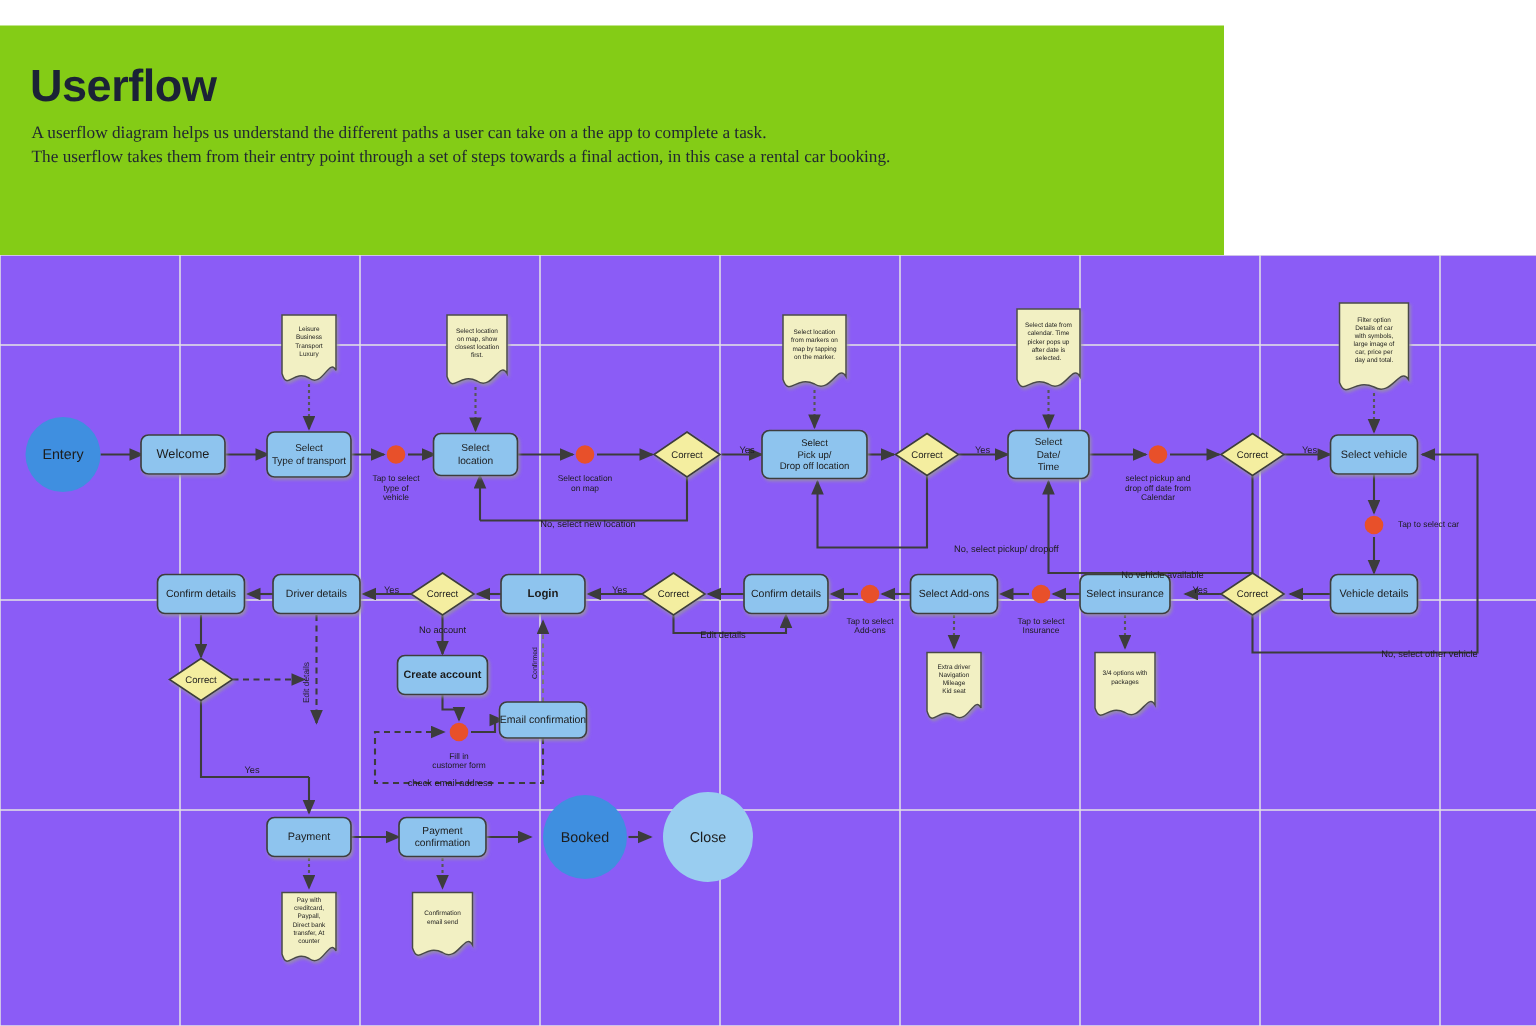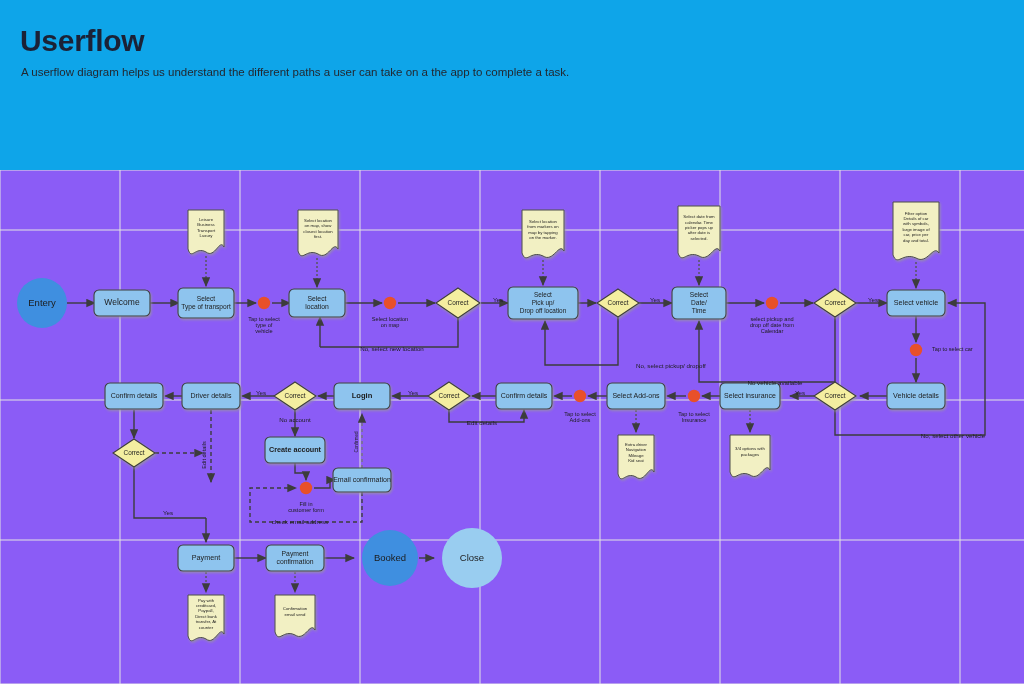--- a/index.html
+++ b/index.html
@@ -4,43 +4,44 @@
 <style>
   html,body{margin:0;padding:0;}
   body{
     width:1024px;height:684px;
     background:#ffffff;
     font-family:"Liberation Sans", sans-serif;
     overflow:hidden;
   }
   #page{position:relative;width:1024px;height:684px;}
   
-  .header{position:absolute;left:0;top:0;width:1024px;height:170px;background:#0ea5e9;}
+  .header{position:absolute;left:0;top:17px;width:816px;height:170px;background:#84cc16;}
   .title{
     position:absolute;left:20px;top:24px;
     font-size:30px;font-weight:bold;color:#1b2236;letter-spacing:-0.3px;
   }
   .sub{
     position:absolute;left:21px;top:64px;width:920px;
-    font-size:11.5px;color:#222831;line-height:16px;
+    font-size:11.5px;color:#222831;line-height:16px;font-family:Liberation Serif, serif;
   }
   
   .canvas{position:absolute;left:0;top:170px;width:1024px;height:514px;background:#8b5cf6;}
   .canvas svg{display:block;}
   text{font-family:"Liberation Sans", sans-serif;fill:#1c1c1c;}
 </style>
 </head>
 <body>
 
 <div id="page">
 
   <div class="header">
     <div class="title">Userflow</div>
     <div class="sub">
       <div>A userflow diagram helps us understand the different paths a user can take on a the app to complete a task.</div>
+      <div>The userflow takes them from their entry point through a set of steps towards a final action, in this case a rental car booking.</div>
     </div>
   </div>
 
   <div class="canvas">
     <svg id="flow" width="1024" height="514" viewBox="0 0 1024 514" xmlns="http://www.w3.org/2000/svg">
       <defs>
         <marker id="arr" markerWidth="7" markerHeight="7" refX="6.2" refY="3" orient="auto">
           <path d="M0,0 L7,3 L0,6 z" fill="#3c3c3c"></path>
         </marker>
         <marker id="arrd" markerWidth="7" markerHeight="7" refX="6.2" refY="3" orient="auto">

